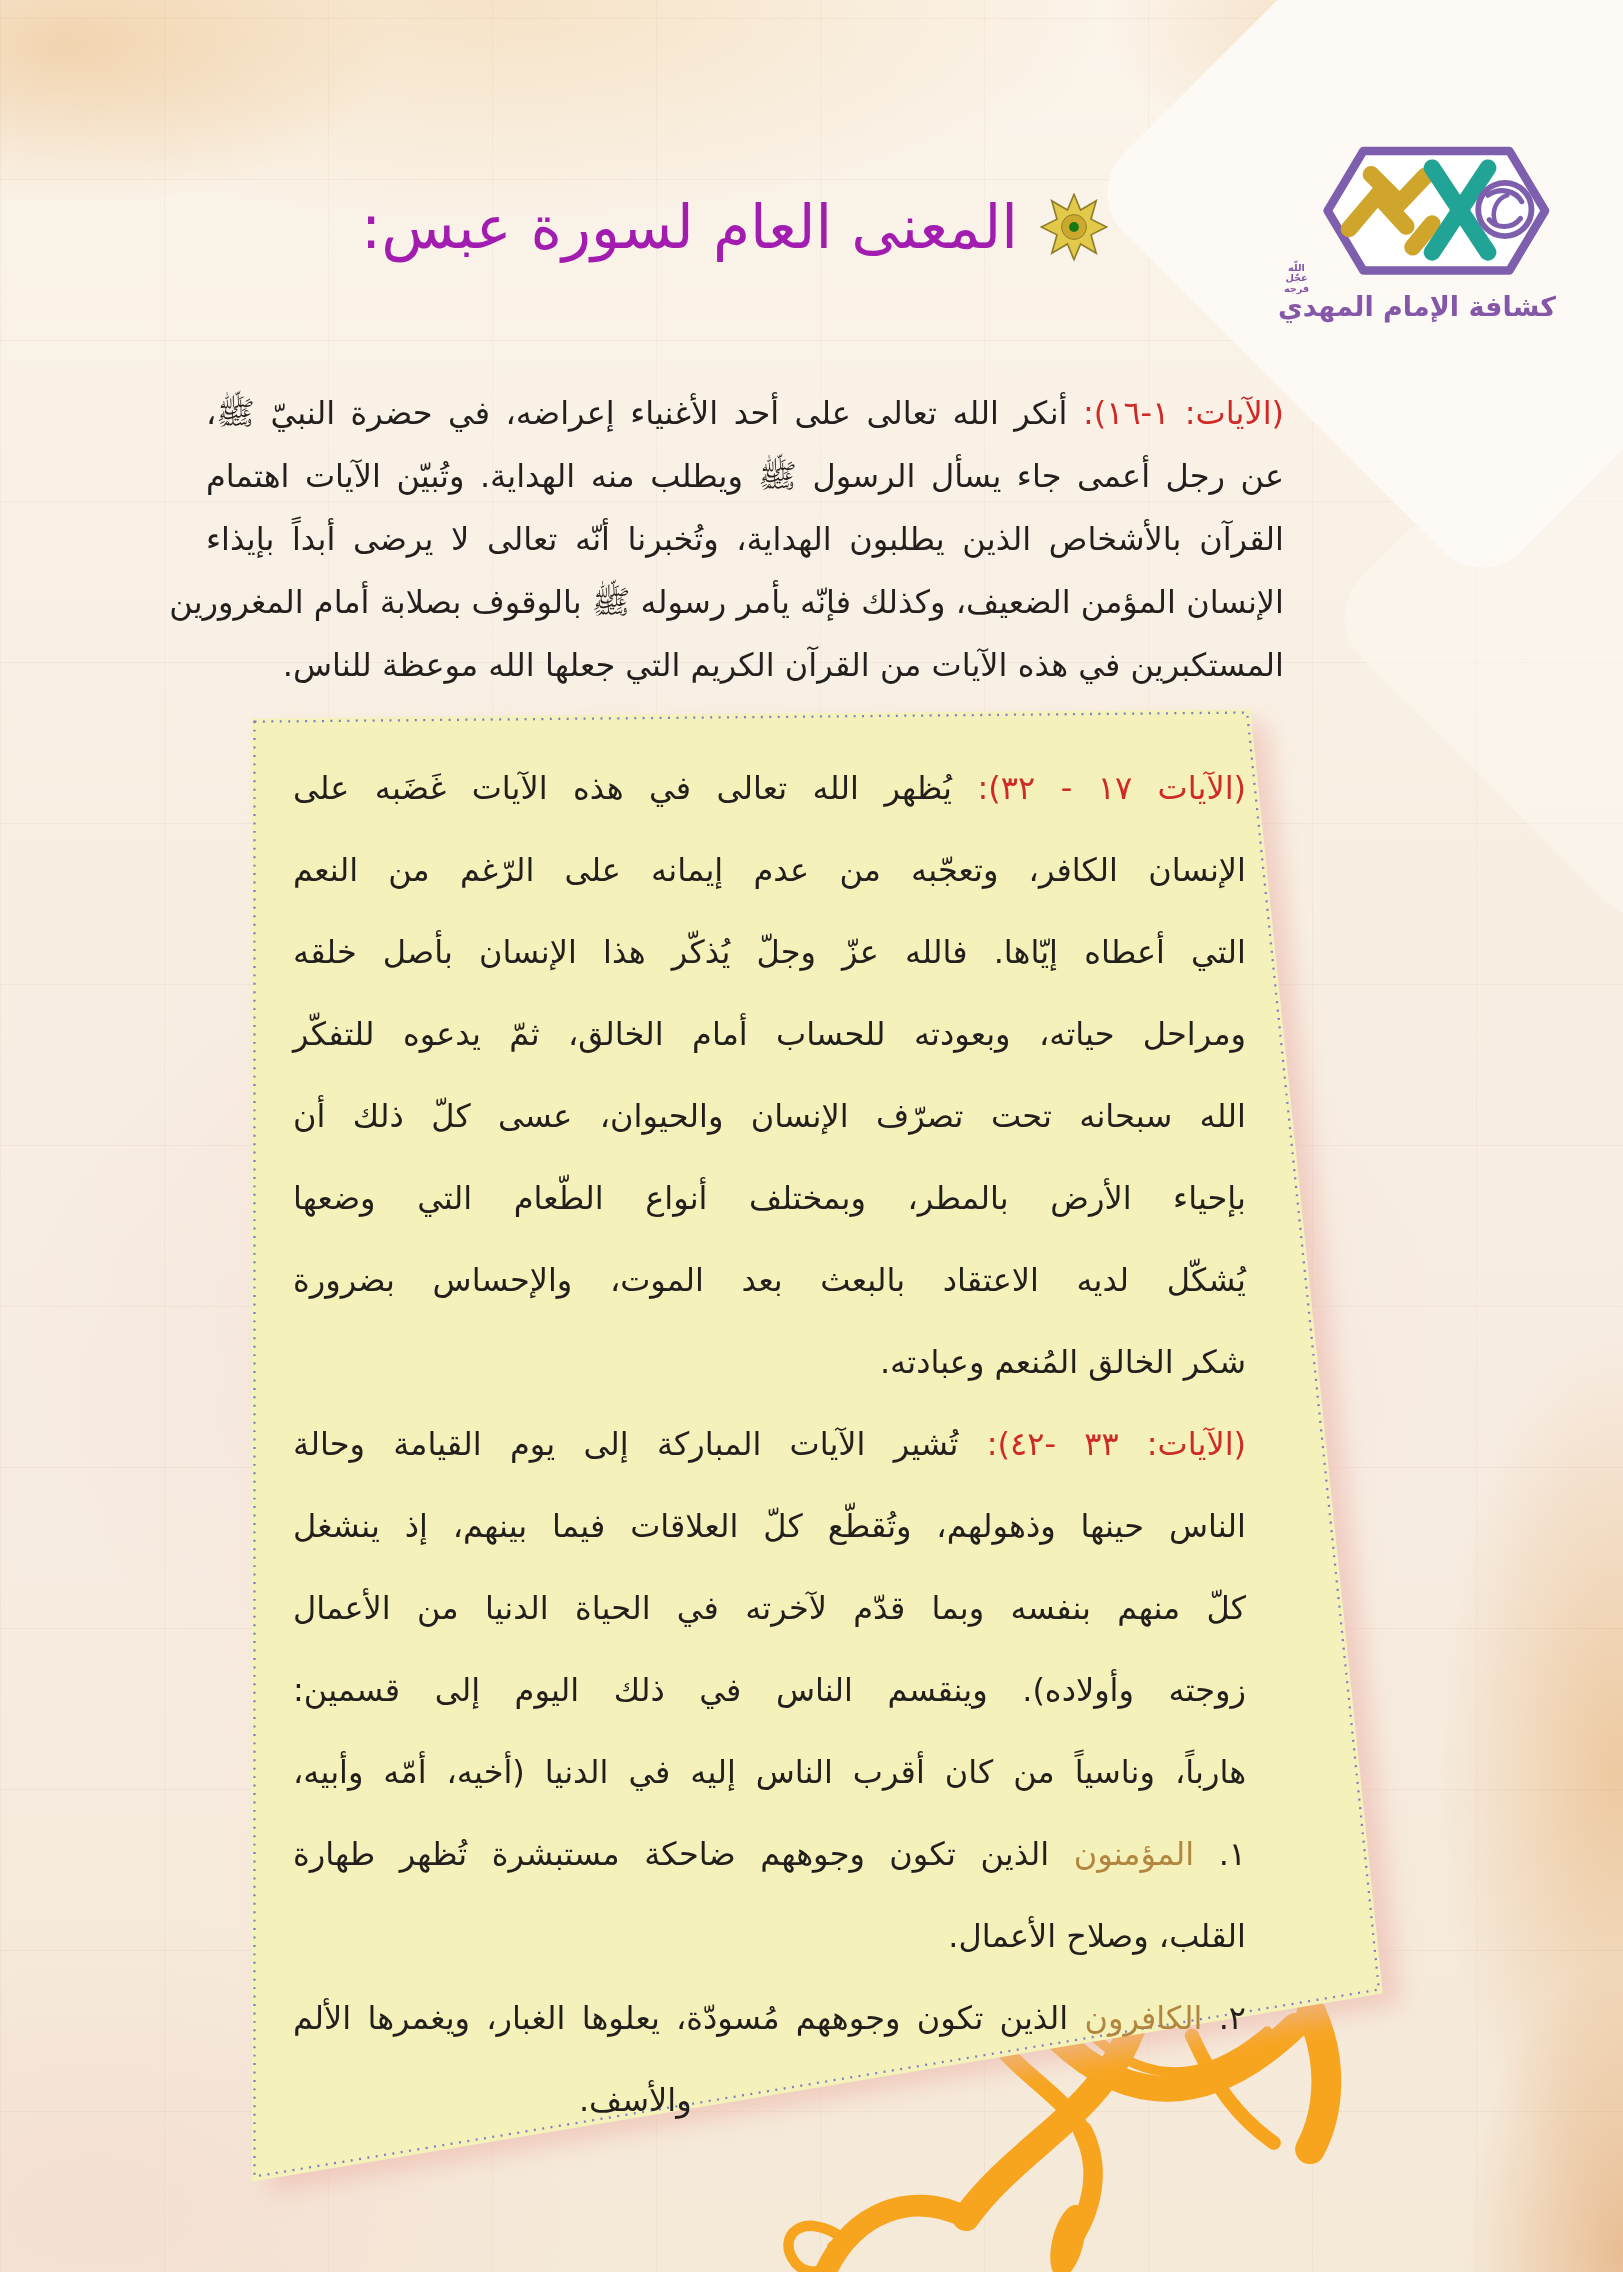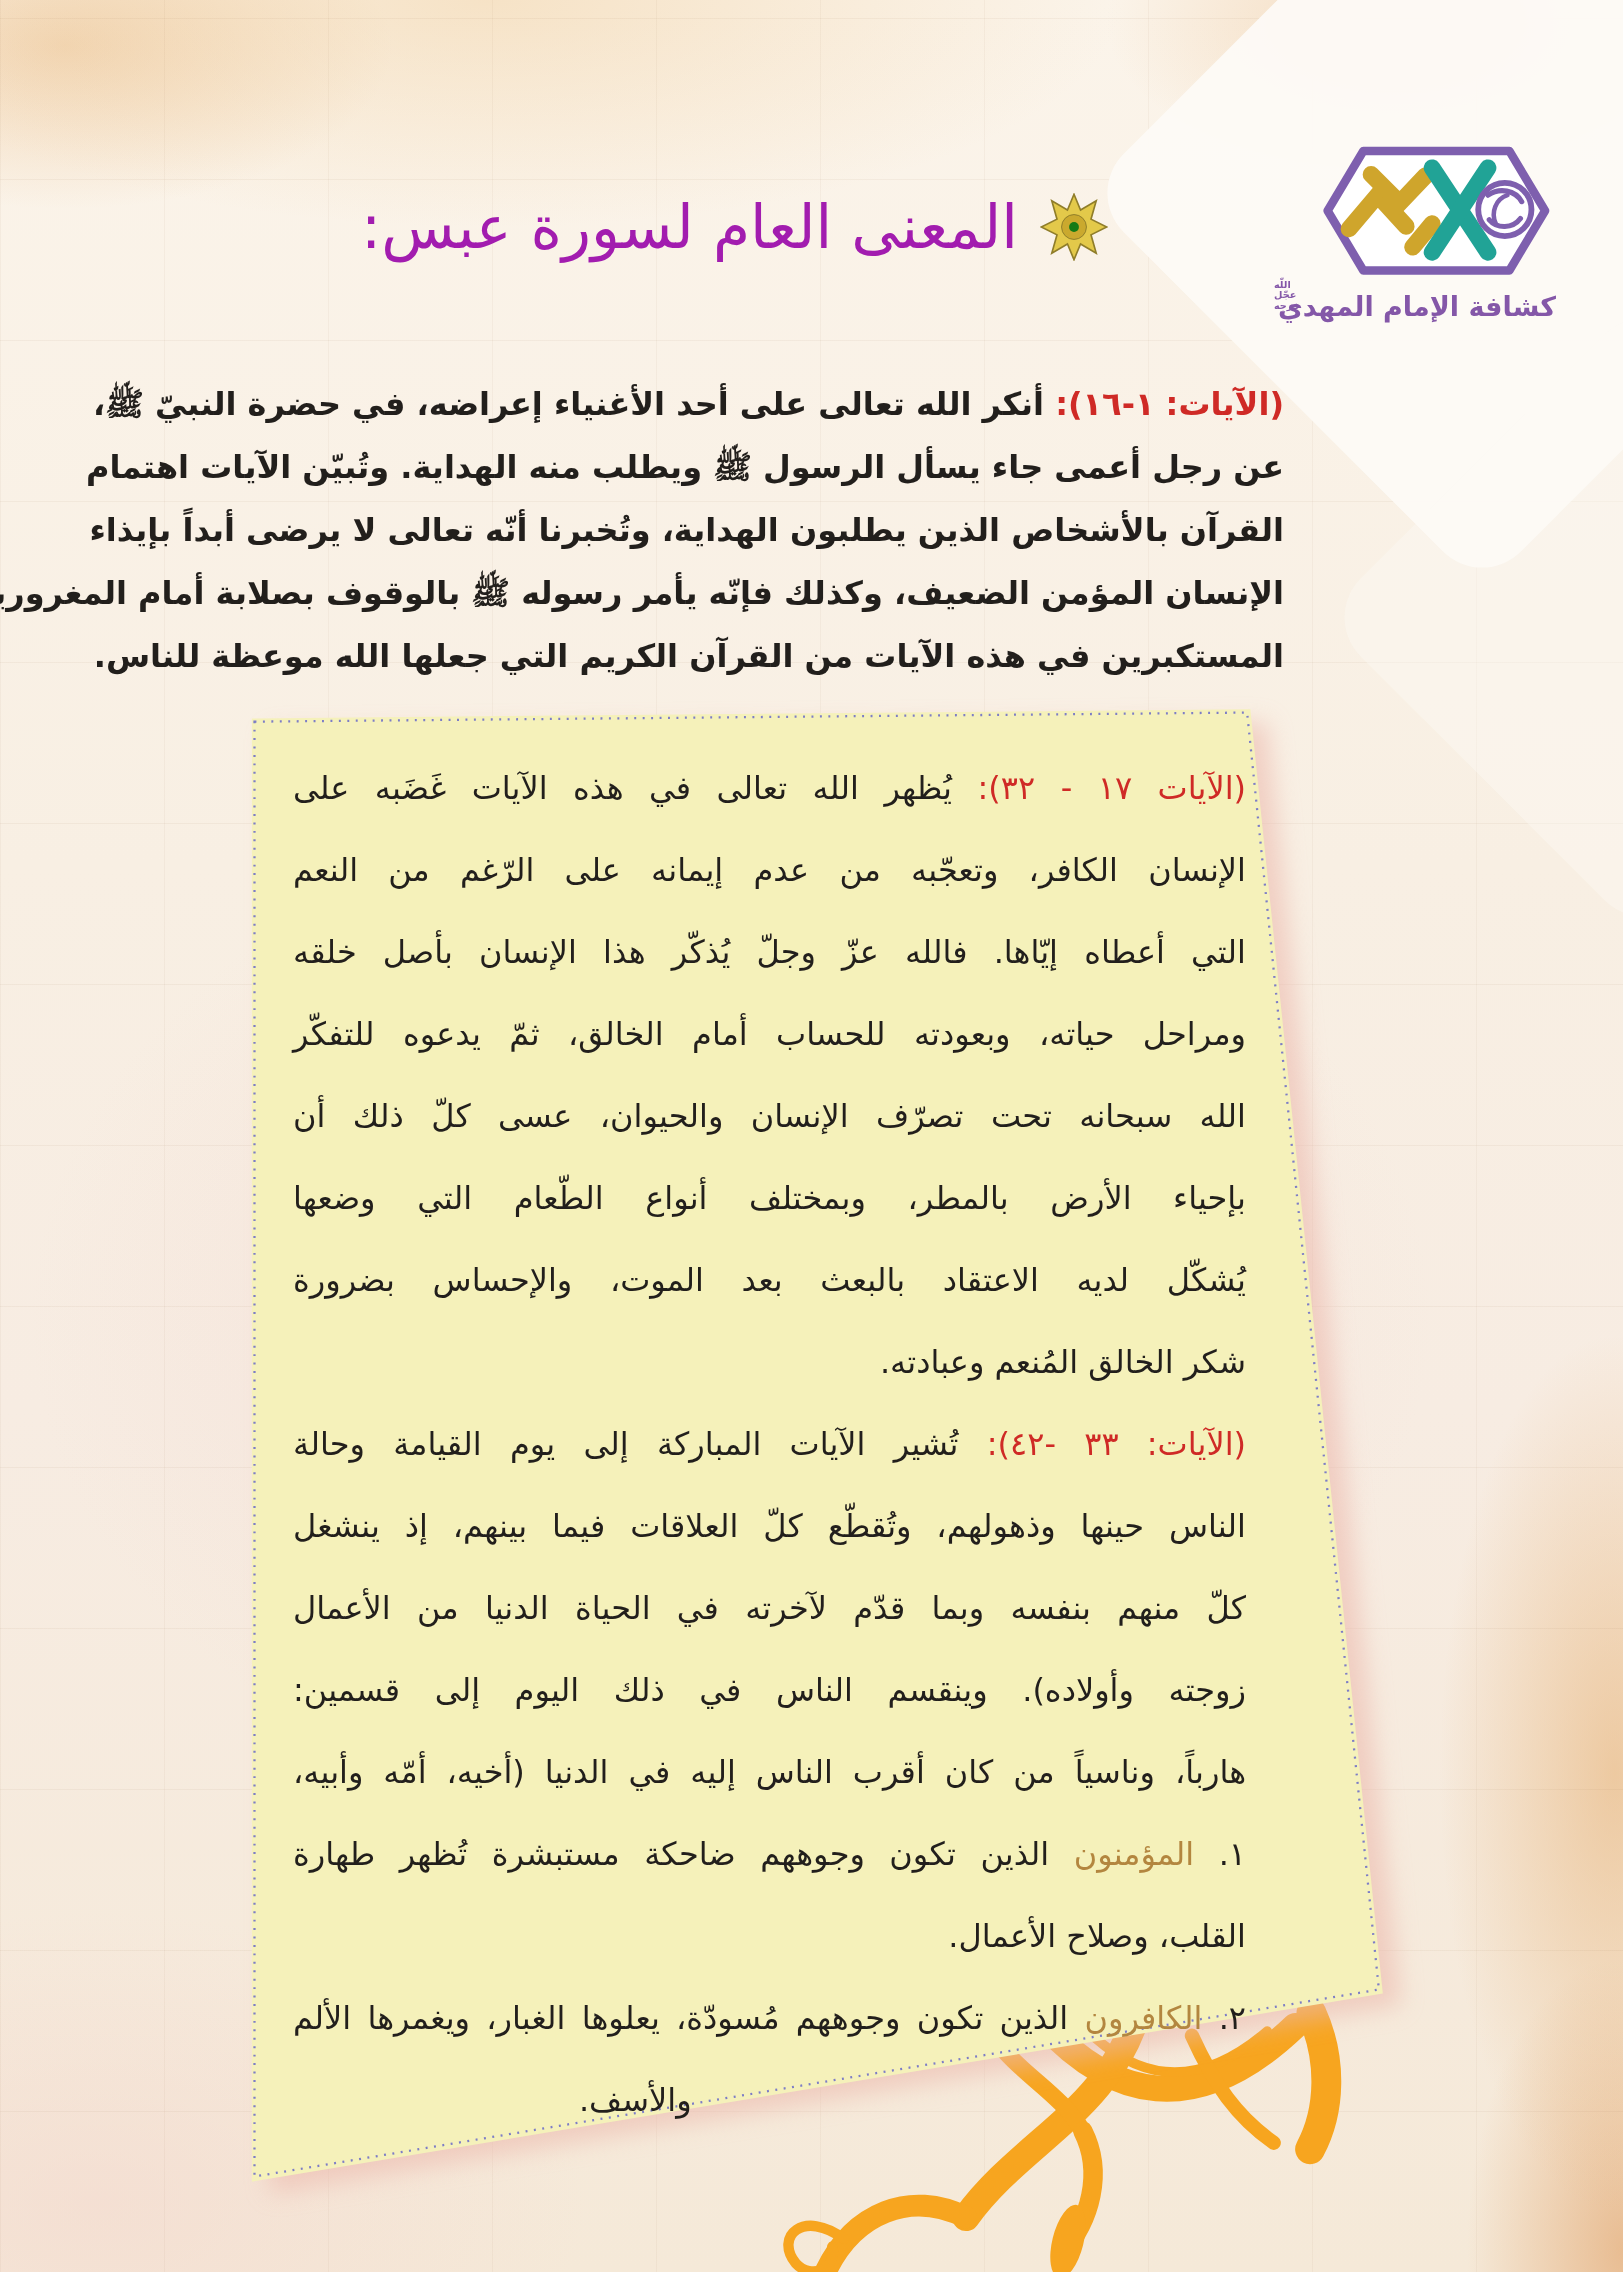--- a/index.html
+++ b/index.html
@@ -31,42 +31,42 @@
   svg.layer{position:absolute;left:0;top:0;z-index:2;}
   .title-row{
     position:absolute;left:166px;top:162px;width:942px;height:130px;z-index:4;
     display:flex;align-items:center;gap:22px;
   }
   .page-title{
     font-size:60px;font-weight:400;color:#a21caf;line-height:1;white-space:nowrap;
     letter-spacing:-0.6px;
   }
   .intro{
-    position:absolute;left:206px;top:373px;width:1078px;z-index:4;
-    font-size:32px;font-weight:700;color:#221f1c;
+    position:absolute;left:206px;top:382px;width:1078px;z-index:4;
+    font-size:32px;font-weight:400;color:#221f1c;
   }
   .iline{height:63px;line-height:63px;text-align:justify;text-align-last:justify;white-space:nowrap;}
   .iline.end{text-align-last:right;}
   .note-text{
     position:absolute;left:293px;top:747px;width:953px;z-index:4;
     font-size:32px;font-weight:400;color:#221f1c;
   }
   .nline{height:82px;line-height:82px;text-align:justify;text-align-last:justify;white-space:nowrap;}
   .nline.end{text-align-last:right;}
   .nline.solo{text-align-last:left;padding-left:30%;width:70%;}
   .red{color:#cf2a26;}
   .gold{color:#b3863f;}
   .logo-wordmark{
     position:absolute;left:1278px;top:291px;width:279px;z-index:4;
     font-size:27px;font-weight:700;color:#8457a8;text-align:left;line-height:1.2;
     white-space:nowrap;direction:rtl;
   }
   .honorific{
-    position:absolute;left:1274px;top:280px;z-index:5;width:45px;
-    font-size:9.7px;line-height:10.4px;font-weight:700;color:#8457a8;text-align:left;
+    position:absolute;left:1274px;top:263px;z-index:5;width:45px;
+    font-size:9.7px;line-height:10.4px;font-weight:700;color:#8457a8;text-align:center;
   }
 </style>
 </head>
 <body>
 
 <div class="tiles"></div>
 
 <div class="diamond main"></div>
 <div class="diamond faint"></div>
 

